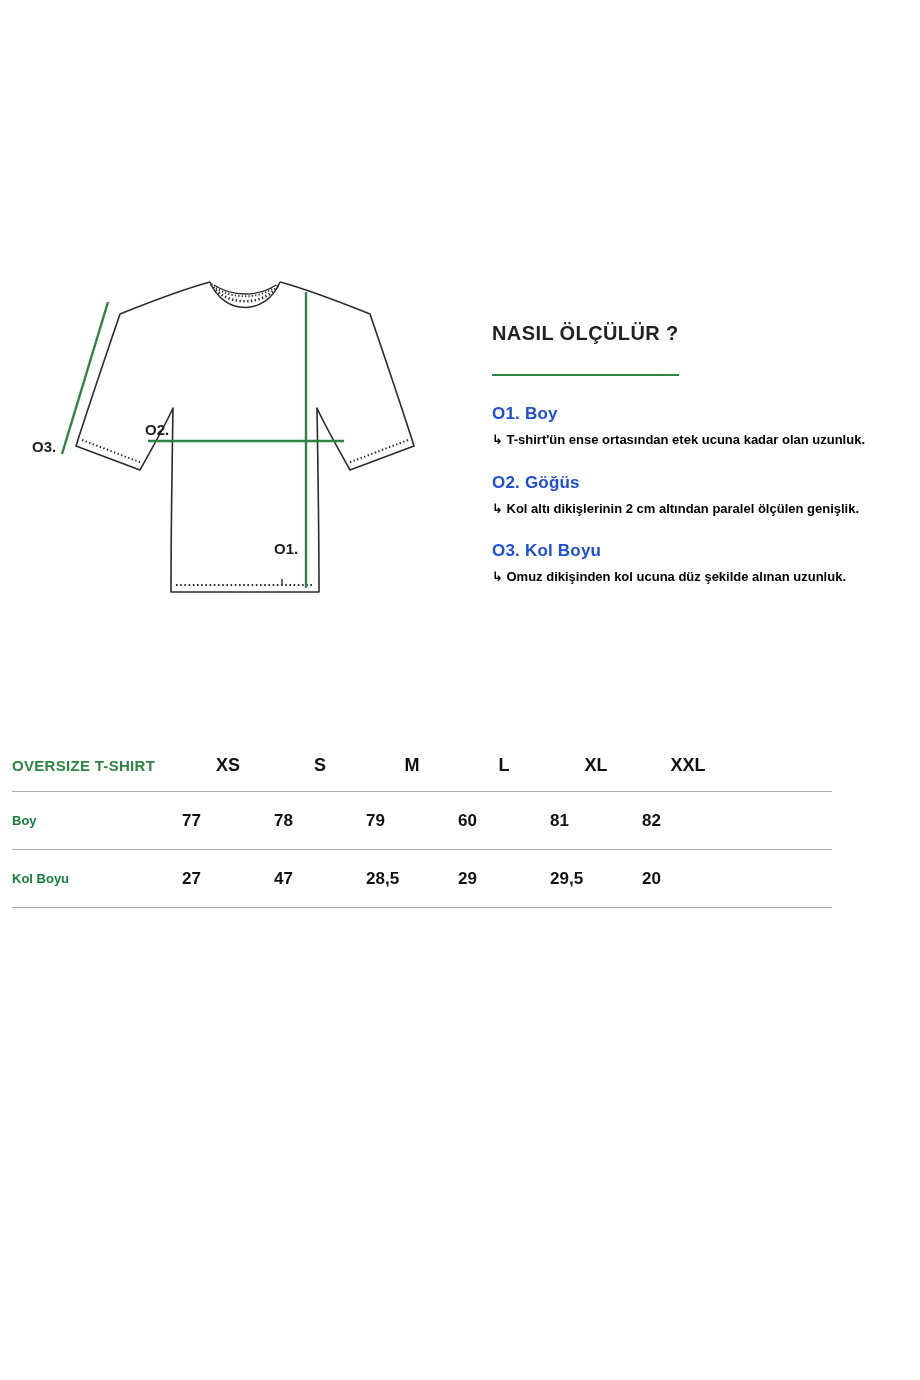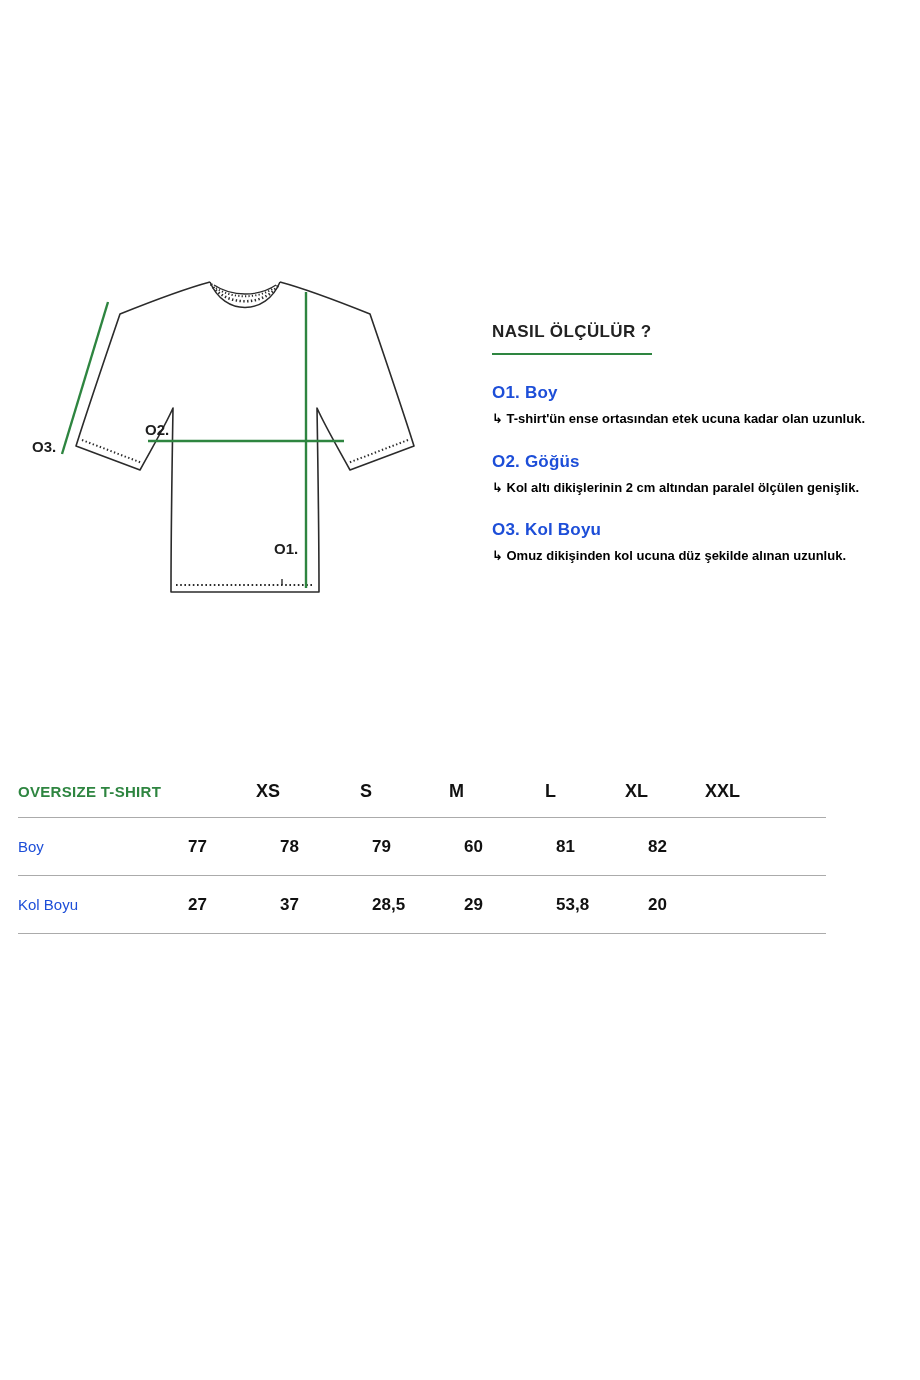--- a/index.html
+++ b/index.html
@@ -6,35 +6,35 @@
   body{font-family:"Liberation Sans","DejaVu Sans",sans-serif;color:#1a1a1a;}
   .page{position:relative;width:920px;height:1380px;background:#ffffff;overflow:hidden;}
 
   
   .diagram{position:absolute;left:30px;top:258px;width:400px;height:360px;}
   .diagram svg{display:block;width:100%;height:100%;}
   svg text{font-family:"Liberation Sans","DejaVu Sans",sans-serif;font-size:15px;font-weight:600;fill:#1d1d1d;}
 
   
   .howto{position:absolute;left:492px;top:322px;width:400px;}
-  .howto-title{display:inline-block;font-size:17px;font-weight:700;letter-spacing:.4px;color:#222;
-               padding-bottom:11px;border-bottom:2px solid #2e8540;margin:0 0 28px 0;}
+  .howto-title{display:inline-block;font-size:20px;font-weight:700;letter-spacing:.4px;color:#222;
+               padding-bottom:29px;border-bottom:2px solid #2e8540;margin:0 0 28px 0;}
   .howto-section{margin:0 0 24px 0;}
   .howto-section h3{margin:0 0 7px 0;font-size:17px;font-weight:700;color:#1d4ed8;letter-spacing:.2px;}
   .howto-section p{margin:0;font-size:13px;font-weight:600;color:#000000;line-height:1.35;}
 
   
-  .size-table{position:absolute;left:0;top:765px;width:844px;box-sizing:border-box;padding:0 18px;}
+  .size-table{position:absolute;left:0;top:739px;width:844px;box-sizing:border-box;padding:0 12px;}
   .trow{display:grid;grid-template-columns:170px repeat(6,92px);align-items:center;}
   .trow.head{height:52px;}
   .trow.data{height:57px;border-top:1px solid #ababab;}
   .size-table .bottom-rule{border-top:1px solid #ababab;height:0;}
   .product-label{font-size:15px;font-weight:700;color:#2e8540;letter-spacing:.3px;}
-  .size-head{font-size:18px;font-weight:700;color:#111;text-align:right;}
-  .row-label{font-size:15px;font-weight:400;color:#1d4ed8;}
+  .size-head{font-size:18px;font-weight:700;color:#111;text-align:center;}
+  .row-label{font-size:13px;font-weight:700;color:#15803d;}
   .cell-val{font-size:17px;font-weight:700;color:#111;text-align:left;}
 </style>
 </head>
 <body>
 
 <div class="page">
 
   <div class="diagram">
     <svg viewBox="0 0 400 360">
 
@@ -115,23 +115,23 @@
       <div class="cell-val">79</div>
       <div class="cell-val">60</div>
       <div class="cell-val">81</div>
       <div class="cell-val">82</div>
     </div>
 
 
     <div class="trow data">
       <div class="row-label">Kol Boyu</div>
       <div class="cell-val">27</div>
-      <div class="cell-val">37</div>
+      <div class="cell-val">47</div>
       <div class="cell-val">28,5</div>
       <div class="cell-val">29</div>
-      <div class="cell-val">53,8</div>
+      <div class="cell-val">29,5</div>
       <div class="cell-val">20</div>
     </div>
 
     <div class="bottom-rule"></div>
   </div>
 
 </div>
 
 </body></html>

